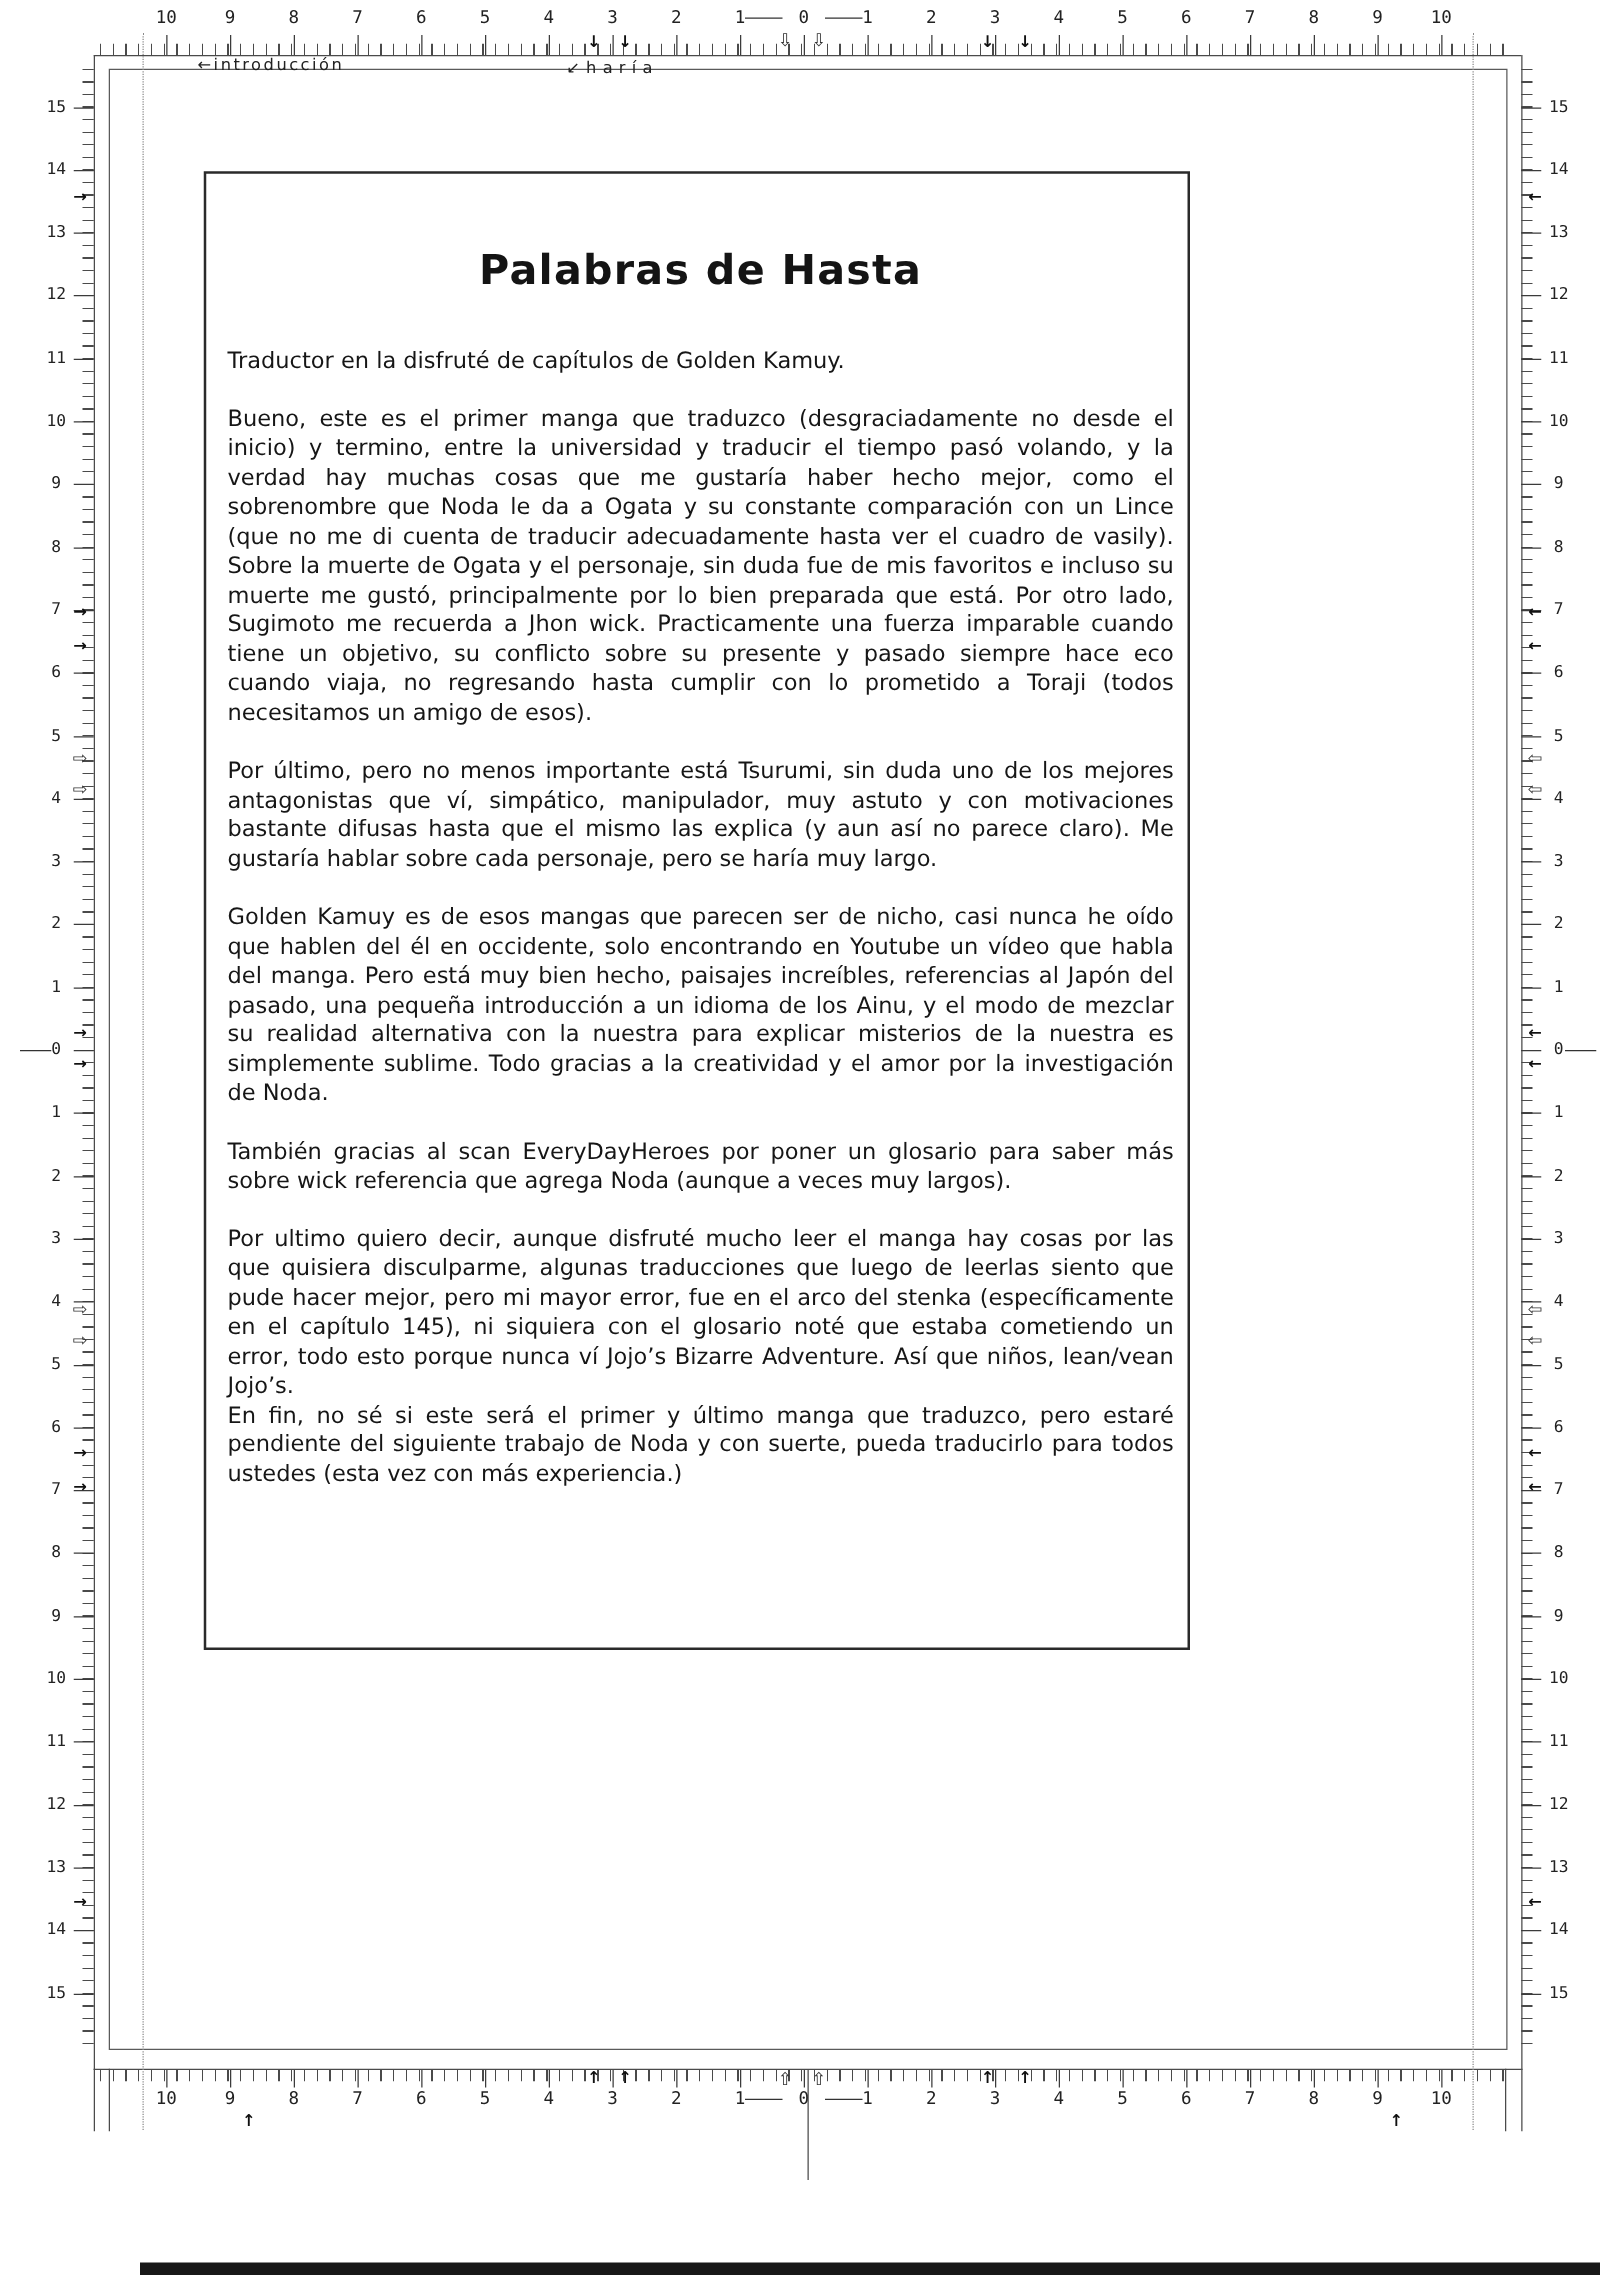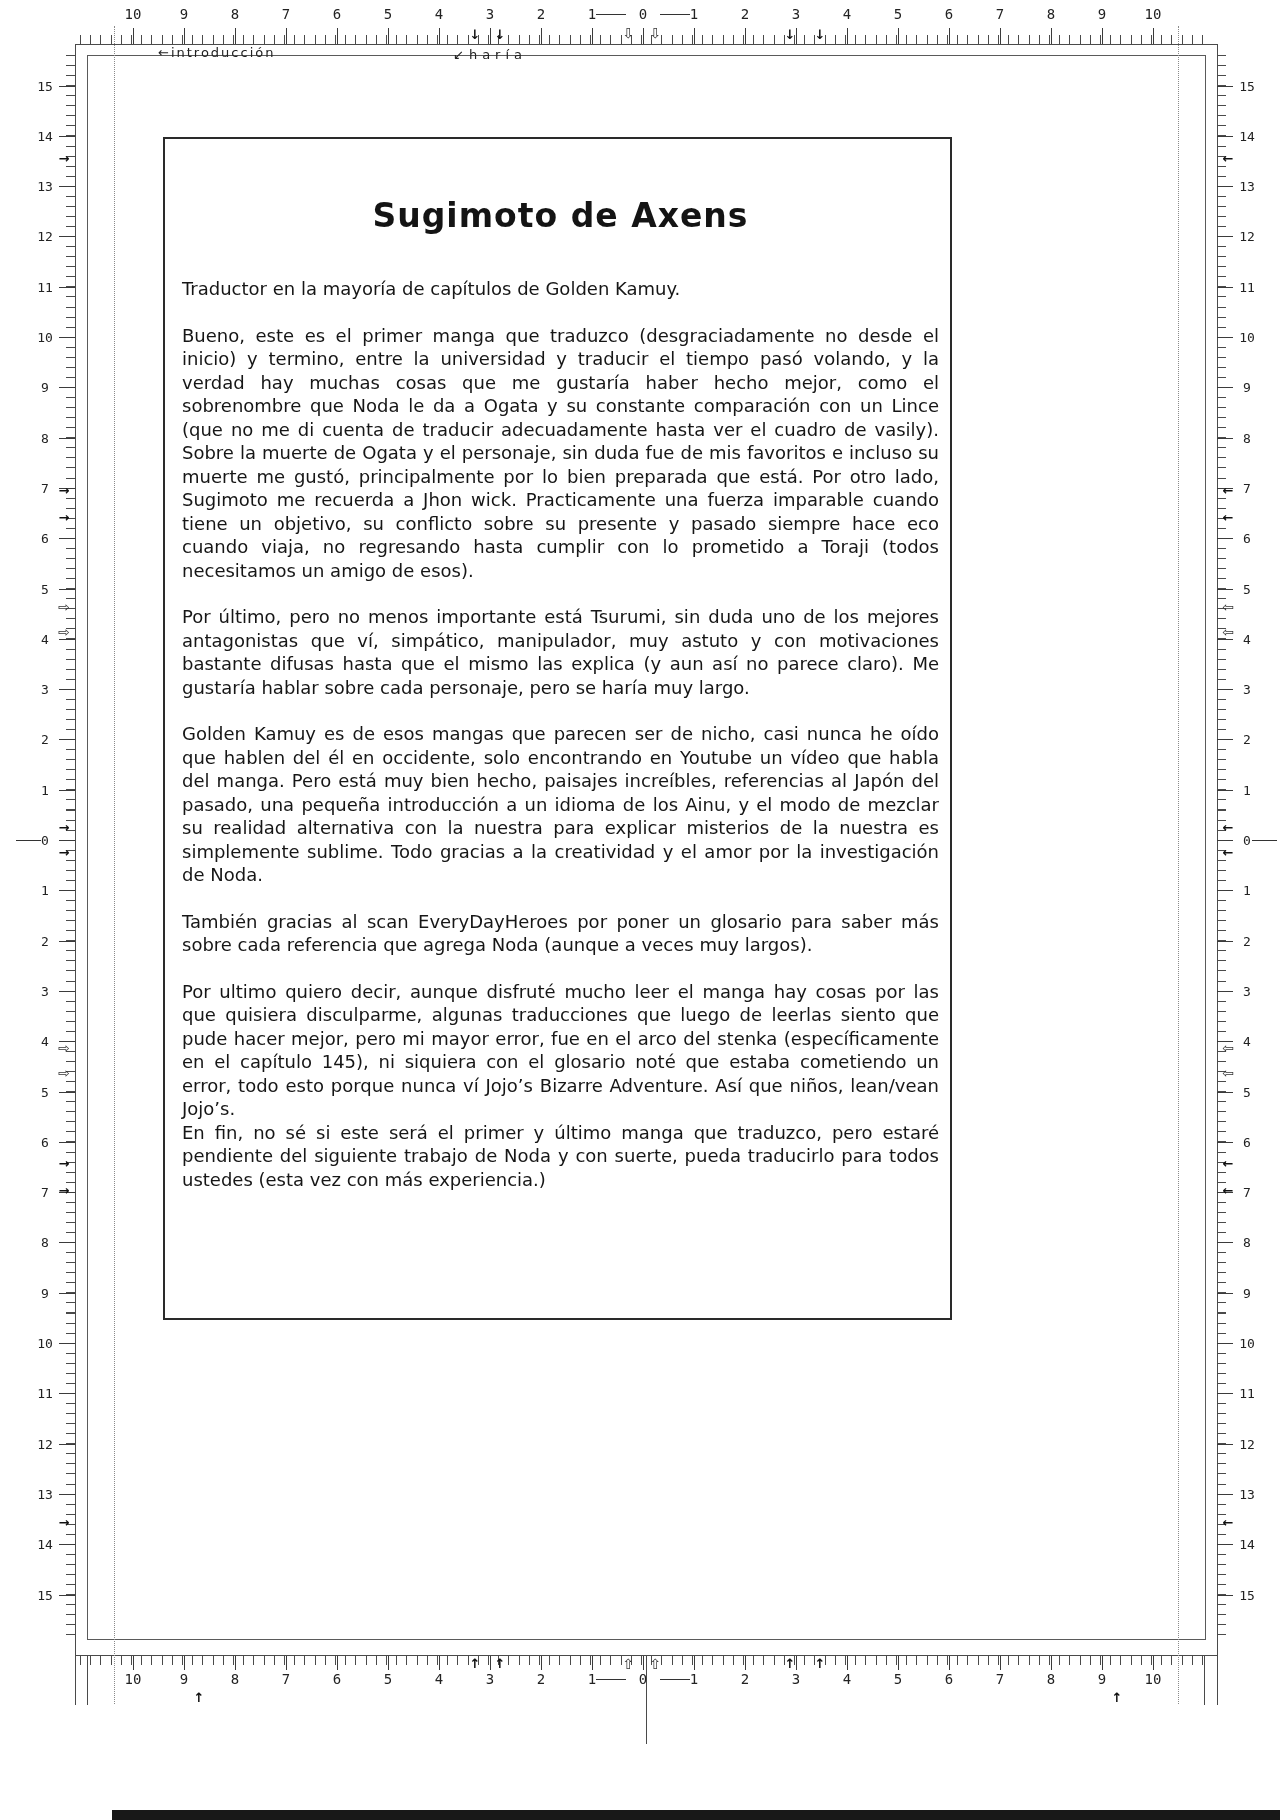--- a/index.html
+++ b/index.html
@@ -83,27 +83,27 @@
   <div class="jp-note" style="left:453px;top:48px;letter-spacing:5px;">↙haría</div>
 
   <div class="vline" style="left:75px;top:1655px;height:50px;"></div>
   <div class="vline" style="left:87px;top:1655px;height:50px;"></div>
   <div class="vline" style="left:1204px;top:1655px;height:50px;"></div>
   <div class="vline" style="left:1217px;top:1655px;height:50px;"></div>
   <div class="vline" style="left:646px;top:1656px;height:88px;"></div>
 
   <div class="content-frame" style="left:163px;top:137px;width:785px;height:1179px;">
     <div class="doc" style="left:17px;top:57px;">
-      <div class="doc-title">Sugimoto de Axens</div>
+      <div class="doc-title">Palabras de Hasta</div>
       <div id="paragraphs">
-          <p class="para">Traductor en la mayoría de capítulos de Golden Kamuy.</p>
+          <p class="para">Traductor en la disfruté de capítulos de Golden Kamuy.</p>
           <p class="para">Bueno, este es el primer manga que traduzco (desgraciadamente no desde el inicio) y termino, entre la universidad y traducir el tiempo pasó volando, y la verdad hay muchas cosas que me gustaría haber hecho mejor, como el sobrenombre que Noda le da a Ogata y su constante comparación con un Lince (que no me di cuenta de traducir adecuadamente hasta ver el cuadro de vasily). Sobre la muerte de Ogata y el personaje, sin duda fue de mis favoritos e incluso su muerte me gustó, principalmente por lo bien preparada que está. Por otro lado, Sugimoto me recuerda a Jhon wick. Practicamente una fuerza imparable cuando tiene un objetivo, su conflicto sobre su presente y pasado siempre hace eco cuando viaja, no regresando hasta cumplir con lo prometido a Toraji (todos necesitamos un amigo de esos).</p>
           <p class="para">Por último, pero no menos importante está Tsurumi, sin duda uno de los mejores antagonistas que ví, simpático, manipulador, muy astuto y con motivaciones bastante difusas hasta que el mismo las explica (y aun así no parece claro). Me gustaría hablar sobre cada personaje, pero se haría muy largo.</p>
           <p class="para">Golden Kamuy es de esos mangas que parecen ser de nicho, casi nunca he oído que hablen del él en occidente, solo encontrando en Youtube un vídeo que habla del manga. Pero está muy bien hecho, paisajes increíbles, referencias al Japón del pasado, una pequeña introducción a un idioma de los Ainu, y el modo de mezclar su realidad alternativa con la nuestra para explicar misterios de la nuestra es simplemente sublime. Todo gracias a la creatividad y el amor por la investigación de Noda.</p>
-          <p class="para">También gracias al scan EveryDayHeroes por poner un glosario para saber más sobre cada referencia que agrega Noda (aunque a veces muy largos).</p>
+          <p class="para">También gracias al scan EveryDayHeroes por poner un glosario para saber más sobre wick referencia que agrega Noda (aunque a veces muy largos).</p>
           <p class="para">Por ultimo quiero decir, aunque disfruté mucho leer el manga hay cosas por las que quisiera disculparme, algunas traducciones que luego de leerlas siento que pude hacer mejor, pero mi mayor error, fue en el arco del stenka (específicamente en el capítulo 145), ni siquiera con el glosario noté que estaba cometiendo un error, todo esto porque nunca ví Jojo’s Bizarre Adventure. Así que niños, lean/vean Jojo’s.
 En fin, no sé si este será el primer y último manga que traduzco, pero estaré pendiente del siguiente trabajo de Noda y con suerte, pueda traducirlo para todos ustedes (esta vez con más experiencia.)</p>
         </div>
     </div>
   </div>
 
   <div class="bottom-bar" style="left:112px;top:1810px;width:1168px;height:10px;"></div>
 <span class="rnum" style="left: 133px; top: 14px;">10</span>
     <span class="rnum" style="left: 133px; top: 1679px;">10</span>
     <span class="tickL v" style="left: 133px; top: 28px; height: 16px;"></span>

